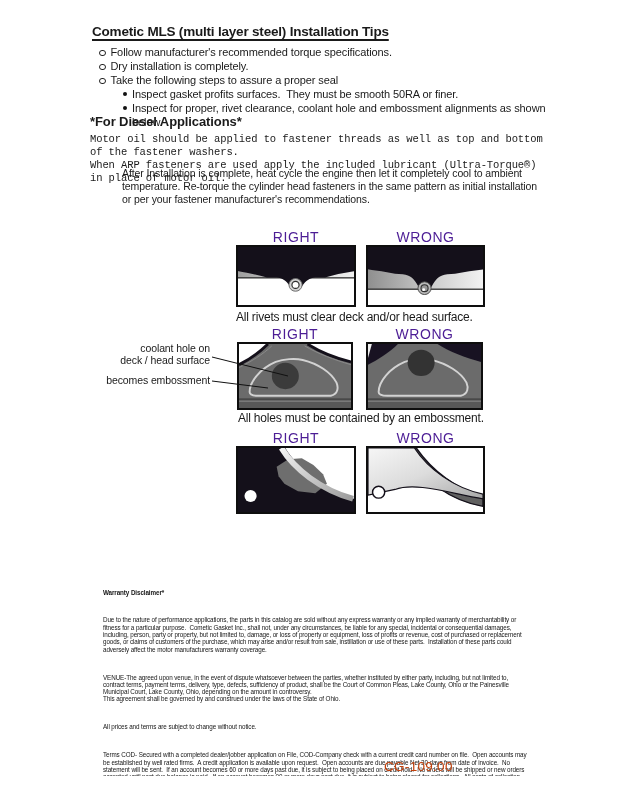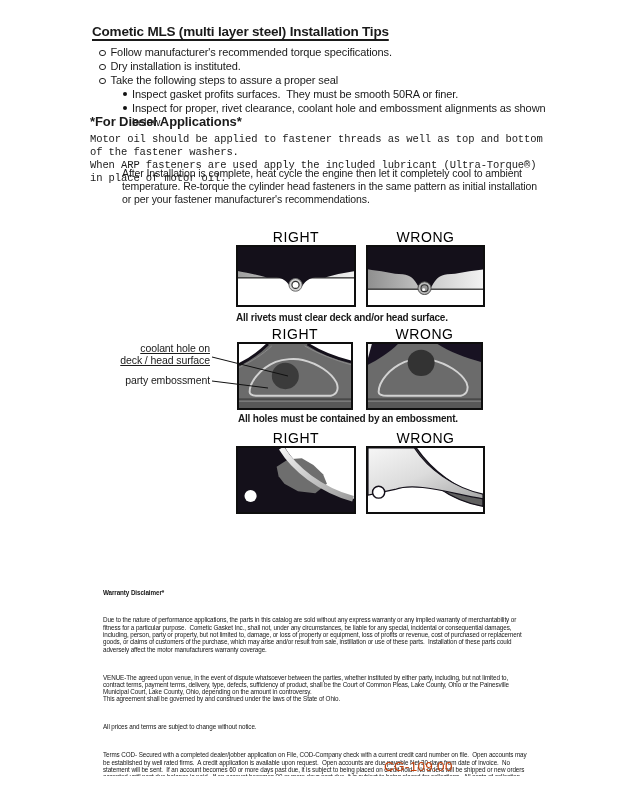--- a/index.html
+++ b/index.html
@@ -14,22 +14,22 @@
     font-size:13.5px;font-weight:bold;letter-spacing:-0.2px;
     text-decoration:underline;text-decoration-thickness:1.5px;text-underline-offset:3px;
   }
   .bullets{left:99px;top:45px;width:460px;font-size:11px;}
   .b-row{display:flex;line-height:14px;}
   .b-row.sub{padding-left:24px;}
   .b-marker{flex:0 0 auto;width:4.5px;height:4.5px;border:1px solid #222;border-radius:50%;margin:4.5px 5px 0 0;}
   .b-row.sub .b-marker{width:4px;height:4px;border:none;background:#111;margin:5px 5px 0 0;}
   .h2{font-size:13px;font-weight:bold;}
   .body-p{font-size:10.5px;line-height:13px;width:460px;}
-  .fig-label{font-size:14px;letter-spacing:0.6px;text-align:center;color:#000000;}
-  .fig-caption{font-size:10px;font-weight:bold;letter-spacing:-0.2px;line-height:13px;}
+  .fig-label{font-size:14px;letter-spacing:0.6px;text-align:center;color:#4c1d95;}
+  .fig-caption{font-size:12px;font-weight:normal;letter-spacing:-0.2px;line-height:13px;}
   .diagram{position:absolute;border:2px solid #0e0e0e;background:#fff;line-height:0;}
   .callout{font-size:10.5px;line-height:11.5px;text-align:right;}
   .disclaimer{left:103px;top:574px;width:478px;font-size:6.3px;line-height:7.3px;color:#151515;}
   .disclaimer .dh{font-weight:bold;margin:0 0 6px 0;}
   .disclaimer p{margin:0 0 6px 0;}
   .footer-code{font-size:13.5px;letter-spacing:0.3px;color:#c2410c;}
   svg{display:block;}
 </style>
 </head>
 <body>
@@ -38,21 +38,21 @@
 
   <div class="abs title" style="left:92px;top:24px;">Cometic MLS (multi layer steel) Installation Tips</div>
 
   <div class="abs bullets">
     <div class="b-row">
       <span class="b-marker"></span>
       <span class="pre">Follow manufacturer's recommended torque specifications.</span>
     </div>
     <div class="b-row">
       <span class="b-marker"></span>
-      <span class="pre">Dry installation is instituted.</span>
+      <span class="pre">Dry installation is completely.</span>
     </div>
     <div class="b-row">
       <span class="b-marker"></span>
       <span class="pre">Take the following steps to assure a proper seal</span>
     </div>
     <div class="b-row sub">
       <span class="b-marker"></span>
       <span class="pre">Inspect gasket profits surfaces.  They must be smooth 50RA or finer.</span>
     </div>
     <div class="b-row sub">
@@ -108,23 +108,23 @@
       <circle cx="58.5" cy="44" r="3.7" fill="#989898" stroke="#2e2e2e" stroke-width="1.1"></circle>
       <circle cx="57.6" cy="45.6" r="1.5" fill="#ffffff"></circle>
     </svg>
   </div>
 
   <div class="abs fig-caption pre" style="left:236px;top:311px;">All rivets must clear deck and/or head surface.</div>
 
   <div class="abs fig-label" style="left:237px;top:326px;width:116px;">RIGHT</div>
   <div class="abs fig-label" style="left:366px;top:326px;width:117px;">WRONG</div>
 
-  <div class="abs callout pre" style="left:100px;top:343px;width:110px;text-decoration:underline;">coolant hole on
+  <div class="abs callout pre" style="left:100px;top:343px;width:110px;">coolant hole on
 deck / head surface</div>
-  <div class="abs callout pre" style="left:100px;top:375px;width:110px;">party embossment</div>
+  <div class="abs callout pre" style="left:100px;top:375px;width:110px;">becomes embossment</div>
 
   <div class="diagram" style="left:237px;top:342px;">
     <svg width="112" height="64" viewBox="0 0 116 68" preserveAspectRatio="none">
       <rect x="0" y="0" width="116" height="68" fill="#6b6b6b"></rect>
       <path d="M0,0 L30,0 C21,9 10,17 0,22 Z" fill="#ffffff"></path>
       <path d="M71,0 L116,0 L116,19 C100,15 83,8 71,0 Z" fill="#ffffff"></path>
       <path d="M30,0 C21,9 10,17 0,22" fill="none" stroke="#14101a" stroke-width="3"></path>
       <path d="M71,0 C83,8 100,15 116,19" fill="none" stroke="#14101a" stroke-width="3"></path>
       <path d="M34,2 C25,11 12,19 0,25" fill="none" stroke="#8c8c8c" stroke-width="1"></path>
       <path d="M68,2 C81,10 99,17 116,22" fill="none" stroke="#8c8c8c" stroke-width="1"></path>

